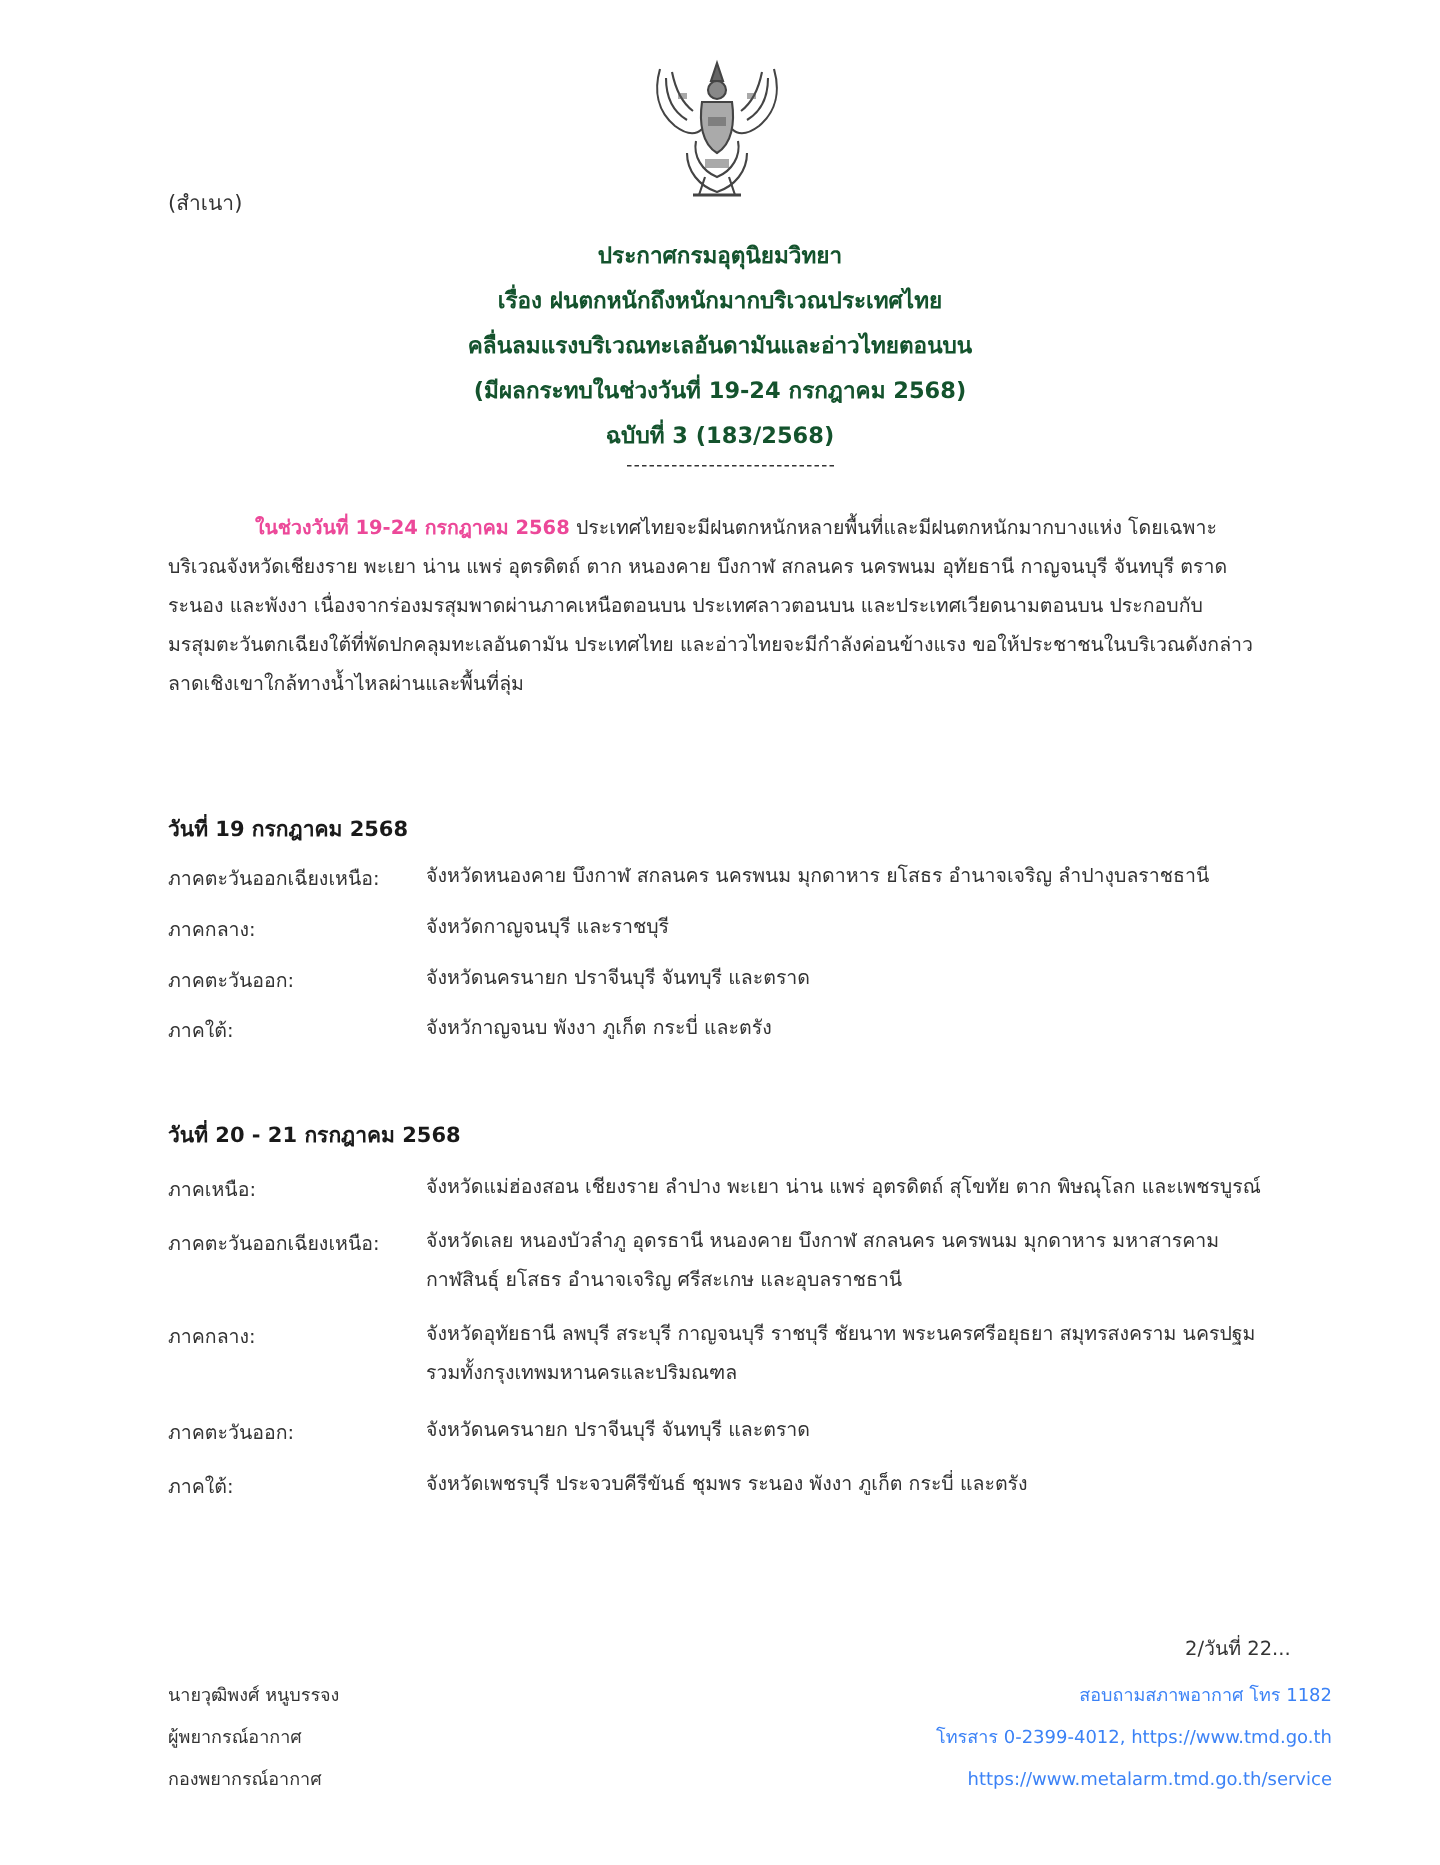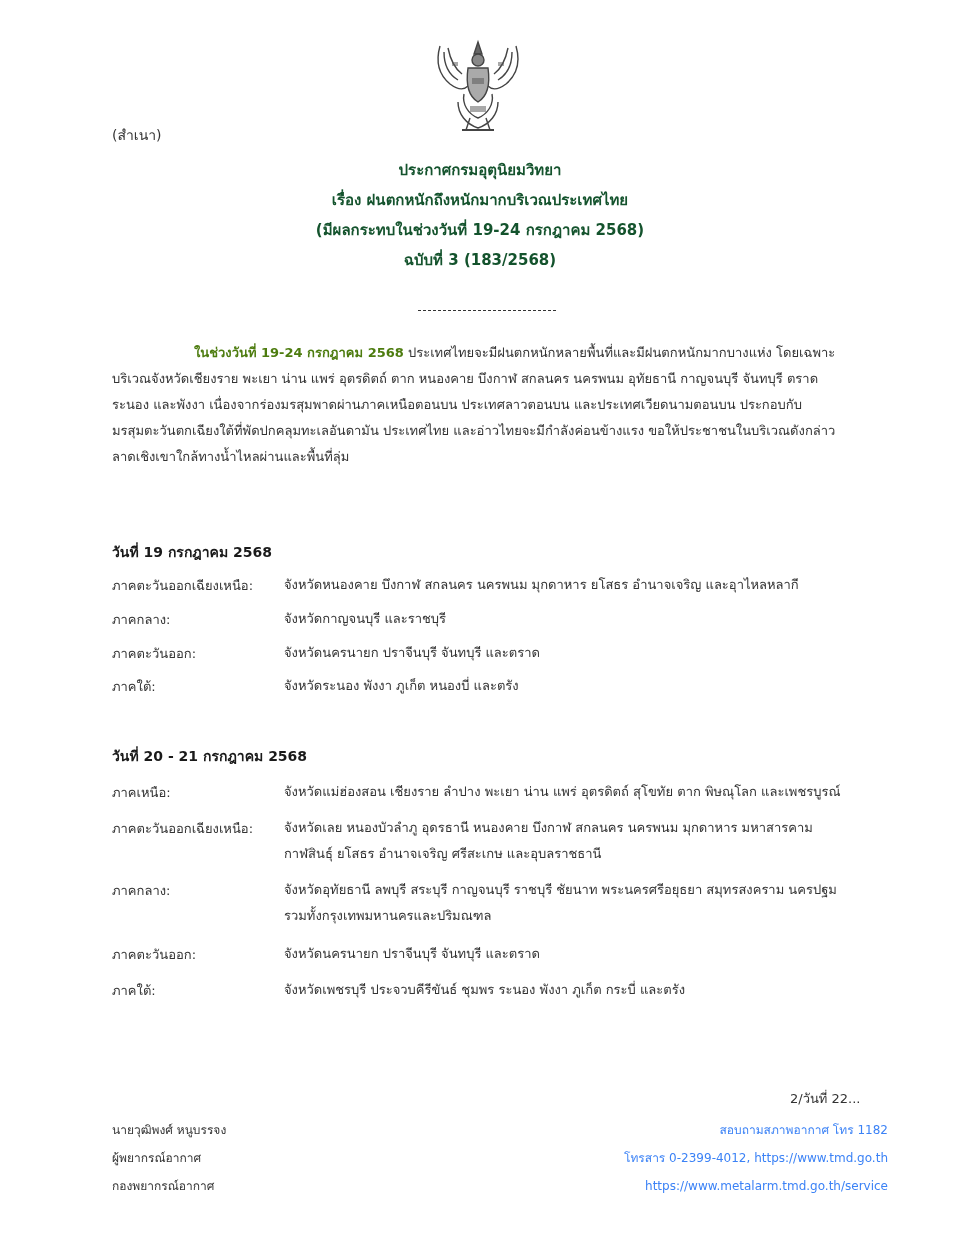--- a/index.html
+++ b/index.html
@@ -66,22 +66,21 @@
     }
     .body-text .line {
       height: 26px;
       line-height: 26px;
       white-space: nowrap;
     }
     .body-text .indent {
       padding-left: 58px;
     }
     .body-text b {
-      color: #4d7c0f;
-      margin-left: 24px;
+      color: #ec4899;
     }
     .intro-list {
       position: absolute;
       left: 112px;
       top: 507px;
       font-size: 13px;
       color: #333;
     }
     .day-heading {
       position: absolute;
@@ -179,20 +178,21 @@
         <rect x="42" y="68" width="16" height="6"></rect>
       </g>
     </svg>
   </div>
 
   <div class="copy-mark">(สำเนา)</div>
 
   <div class="header">
     <div>ประกาศกรมอุตุนิยมวิทยา</div>
     <div>เรื่อง ฝนตกหนักถึงหนักมากบริเวณประเทศไทย</div>
+    <div>คลื่นลมแรงบริเวณทะเลอันดามันและอ่าวไทยตอนบน</div>
     <div>(มีผลกระทบในช่วงวันที่ 19-24  กรกฎาคม 2568)</div>
     <div>ฉบับที่ 3 (183/2568)</div>
   </div>
 
   <div class="separator"></div>
 
   <div class="body-text">
     <div class="line indent">
       <b>ในช่วงวันที่ 19-24 กรกฎาคม 2568</b><span> ประเทศไทยจะมีฝนตกหนักหลายพื้นที่และมีฝนตกหนักมากบางแห่ง โดยเฉพาะ</span>
     </div>
@@ -201,39 +201,39 @@
     <div class="line">มรสุมตะวันตกเฉียงใต้ที่พัดปกคลุมทะเลอันดามัน ประเทศไทย และอ่าวไทยจะมีกำลังค่อนข้างแรง ขอให้ประชาชนในบริเวณดังกล่าว</div>
     <div class="line">ลาดเชิงเขาใกล้ทางน้ำไหลผ่านและพื้นที่ลุ่ม</div>
   </div>
 
 
   <div class="day-heading" style="top:541px;">วันที่ 19 กรกฎาคม 2568</div>
 
   <div class="region-row" style="top:575px;">
     <div class="label">ภาคตะวันออกเฉียงเหนือ:</div>
     <div class="value">
-      <div>จังหวัดหนองคาย บึงกาฬ สกลนคร นครพนม มุกดาหาร ยโสธร อำนาจเจริญ และอุาไหลหลากี</div>
+      <div>จังหวัดหนองคาย บึงกาฬ สกลนคร นครพนม มุกดาหาร ยโสธร อำนาจเจริญ ลำปางุบลราชธานี</div>
     </div>
   </div>
   <div class="region-row" style="top:609px;">
     <div class="label">ภาคกลาง:</div>
     <div class="value">
       <div>จังหวัดกาญจนบุรี และราชบุรี</div>
     </div>
   </div>
   <div class="region-row" style="top:643px;">
     <div class="label">ภาคตะวันออก:</div>
     <div class="value">
       <div>จังหวัดนครนายก ปราจีนบุรี จันทบุรี และตราด</div>
     </div>
   </div>
   <div class="region-row" style="top:676px;">
     <div class="label">ภาคใต้:</div>
     <div class="value">
-      <div>จังหวัดระนอง พังงา ภูเก็ต หนองบี่ และตรัง</div>
+      <div>จังหวักาญจนบ พังงา ภูเก็ต กระบี่ และตรัง</div>
     </div>
   </div>
 
   <div class="day-heading" style="top:745px;">วันที่ 20 - 21 กรกฎาคม 2568</div>
 
   <div class="region-row" style="top:782px;">
     <div class="label">ภาคเหนือ:</div>
     <div class="value">
       <div>จังหวัดแม่ฮ่องสอน เชียงราย ลำปาง พะเยา น่าน แพร่ อุตรดิตถ์ สุโขทัย ตาก พิษณุโลก และเพชรบูรณ์</div>
     </div>

